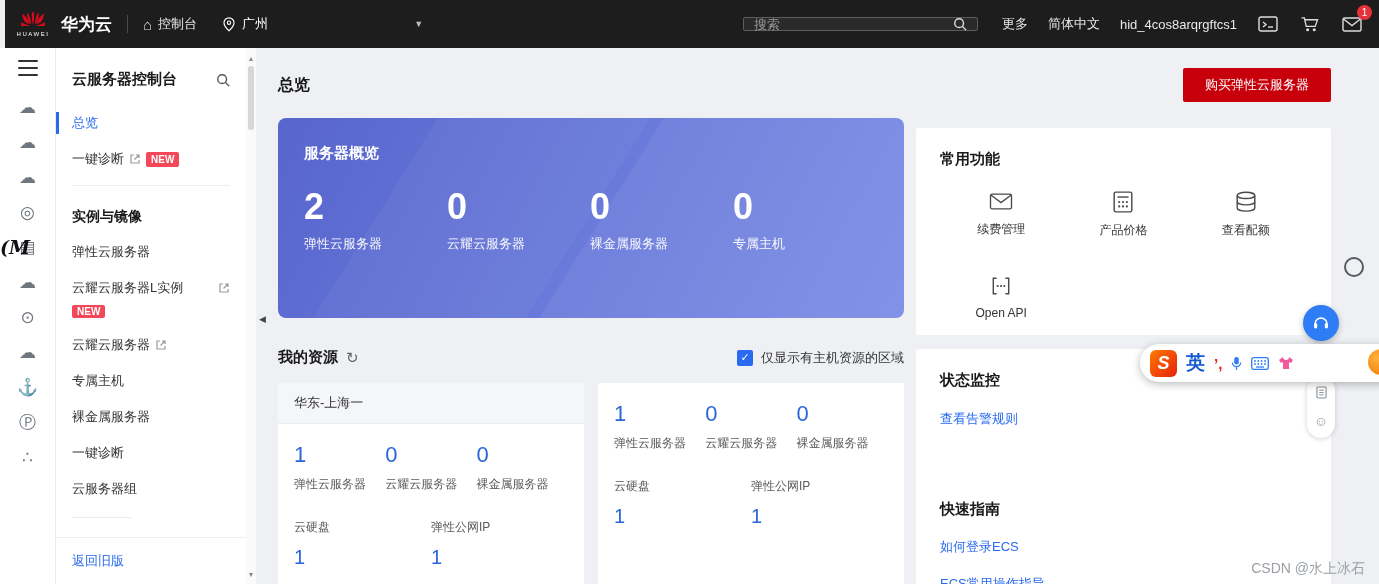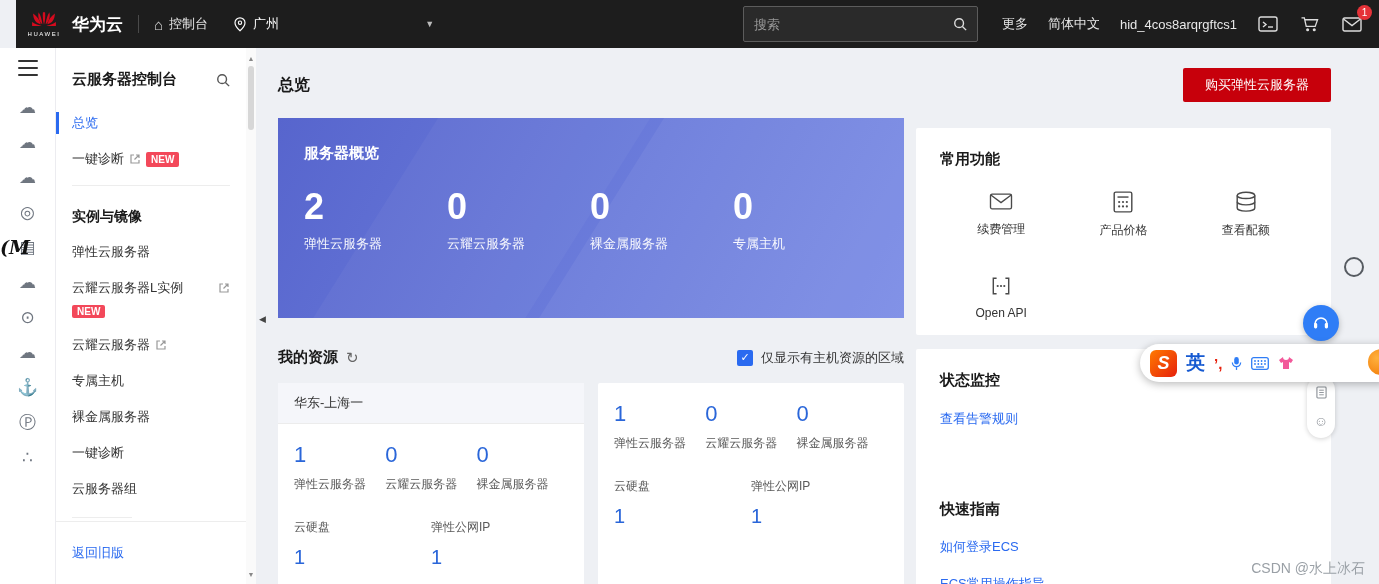--- a/index.html
+++ b/index.html
@@ -1,30 +1,30 @@
 <!DOCTYPE html>
 <html><head>
 <meta charset="utf-8">
 <style>
   * { margin:0; padding:0; box-sizing:border-box; }
   html,body { width:1379px; height:584px; overflow:hidden; }
   body { position:relative; font-family:"Liberation Sans", sans-serif; background:#eef0f4; color:#333; }
 
   
-  .topbar { position:absolute; top:0; left:16px; right:0; height:48px; background:#1d1d1d; display:flex; align-items:center; z-index:50; color:#ddd; }
+  .topbar { position:absolute; top:0; left:5px; right:0; height:48px; background:#1d1d1d; display:flex; align-items:center; z-index:50; color:#ddd; }
   .logo { width:56px; display:flex; flex-direction:column; align-items:center; justify-content:center; gap:1px; }
   .logo-caption { font-size:6px; letter-spacing:1.5px; color:#fff; }
   .brand { font-size:17px; font-weight:bold; color:#fff; }
   .tb-sep { width:1px; height:18px; background:#4a4a4a; margin:0 15px; }
   .tb-item { display:flex; align-items:center; gap:6px; font-size:13px; color:#e8e8e8; cursor:pointer; }
   .home-glyph { font-size:15px; color:#ddd; }
   .region-select { width:200px; display:flex; align-items:center; gap:7px; margin-left:26px; font-size:13px; color:#fff; cursor:pointer;font-family:Liberation Serif, serif; }
   .region-caret { margin-left:auto; font-size:9px; color:#bbb; }
   .tb-spacer { flex:1; }
-  .search-box { width:235px; height:36px; border:1px solid #5c5c5c; background:#2a2a2a; border-radius:2px; display:flex; align-items:center; padding:6px 10px; gap:8px;justify-content:flex-end; }
+  .search-box { width:235px; height:14px; border:1px solid #5c5c5c; background:#2a2a2a; border-radius:2px; display:flex; align-items:center; padding:6px 10px; gap:8px;justify-content:flex-end; }
   .search-box input { flex:1; background:transparent; border:none; outline:none; font-size:13px; color:#ccc; font-family:inherit; }
   .search-box input::placeholder { color:#9a9a9a; }
   .search-glyph { color:#ddd; display:flex; }
   .tb-right { display:flex; align-items:center; gap:20px; margin:0 16px 0 24px; font-size:13px; color:#d6d6d6; }
   .tb-icon { position:relative; width:22px; height:20px; display:flex; align-items:center; justify-content:center; cursor:pointer; }
   .mail-badge { position:absolute; top:-9px; right:-9px; min-width:15px; height:15px; border-radius:8px; background:#e53238; color:#fff; font-size:10px; display:flex; align-items:center; justify-content:center; padding:0 3px; }
 
   
   .rail { position:absolute; top:48px; bottom:0; left:0; width:56px; background:#fff; border-right:1px solid #ececf0; display:flex; flex-direction:column; align-items:center; padding-top:12px; z-index:10; }
   .hamburger { width:20px; height:16px; display:flex; flex-direction:column; justify-content:space-between; margin-bottom:14px; cursor:pointer; }
@@ -37,41 +37,41 @@
   .sidebar-title { font-size:15px; font-weight:bold; color:#1a1a1a; }
   .side-search { color:#555; display:flex; cursor:pointer; }
   .nav-item { display:flex; align-items:center; gap:6px; padding:9px 16px; font-size:13px; color:#333; position:relative; cursor:pointer; }
   .nav-item.active { color:#2a6af0; }
   .active-bar { position:absolute; left:0; top:7px; bottom:7px; width:3px; background:#2a6af0; }
   .badge-new { background:#f3485a; color:#fff; font-size:10px; font-weight:bold; padding:1px 5px; border-radius:2px; line-height:13px; }
   .nav-section { font-size:14px; font-weight:bold; color:#1a1a1a; padding:14px 16px 8px; }
   .nav-divider { height:1px; background:#ededed; margin:8px 16px; }
   .nav-divider.short { margin:10px 16px 0; width:60px; }
   .nav-sub { padding:2px 16px 8px 16px; }
-  .sidebar-footer { position:absolute; left:0; right:0; bottom:0; border-top:1px solid #ededed; padding:22px 16px; font-size:13px; color:#2a6af0; background:#fff; cursor:pointer; }
+  .sidebar-footer { position:absolute; left:0; right:0; bottom:0; border-top:1px solid #ededed; padding:14px 16px; font-size:13px; color:#2a6af0; background:#fff; cursor:pointer; }
   .ext { display:flex; }
 
   
   .side-scroll { position:absolute; top:48px; bottom:0; left:246px; width:10px; background:#fafafa; z-index:11; }
   .scroll-arrow { position:absolute; left:0; width:10px; height:12px; font-size:7px; color:#888; display:flex; align-items:center; justify-content:center; cursor:pointer; }
   .scroll-arrow.up { top:4px; }
   .scroll-arrow.down { bottom:4px; }
   .scroll-thumb { position:absolute; top:18px; left:2px; width:6px; height:64px; background:#d7d7d7; border-radius:3px; cursor:pointer; }
   .collapse-handle { position:absolute; left:256px; top:306px; width:13px; height:26px; display:flex; align-items:center; justify-content:center; font-size:9px; color:#444; z-index:12; cursor:pointer; }
 
   
   .main { position:absolute; top:48px; left:256px; right:0; bottom:0; padding:20px 48px 0 22px; overflow:hidden; }
   .main-header { display:flex; align-items:center; justify-content:space-between; }
   .page-title { font-size:16px; font-weight:bold; color:#1a1a1a; }
   .buy-btn { background:#c7000b; color:#fff; font-size:13px; padding:8px 22px; border:none; border-radius:2px; cursor:pointer; font-family:inherit; }
   .columns { display:flex; gap:12px; margin-top:16px; align-items:stretch; height:420px; }
   .col-left { flex:1; min-width:0; }
   .col-right { width:415px; flex:none; display:flex; flex-direction:column; gap:14px; }
 
-  .overview-card { height:200px; border-radius:0; background:linear-gradient(118deg,#5765cd 0%,#6b7cdb 55%,#7b8ce6 100%); position:relative; overflow:hidden; color:#fff; padding:26px 26px; }
+  .overview-card { height:200px; border-radius:8px; background:linear-gradient(118deg,#5765cd 0%,#6b7cdb 55%,#7b8ce6 100%); position:relative; overflow:hidden; color:#fff; padding:26px 26px; }
   .overview-card::before { content:""; position:absolute; right:-40px; top:-120px; width:320px; height:460px; background:rgba(255,255,255,0.06); transform:rotate(32deg); }
   .overview-card::after { content:""; position:absolute; left:120px; top:-140px; width:180px; height:460px; background:rgba(255,255,255,0.04); transform:rotate(32deg); }
   .overview-title { font-size:15px; font-weight:bold; position:relative; z-index:1; }
   .overview-stats { display:flex; margin-top:26px; position:relative; z-index:1; }
   .ostat { width:143px; }
   .ostat-value { font-size:36px; font-weight:bold; line-height:1; }
   .ostat-label { font-size:13px; margin-top:10px; color:rgba(255,255,255,0.95); }
 
   .resources { margin-top:30px; }
   .res-head { display:flex; align-items:center; justify-content:space-between; }

